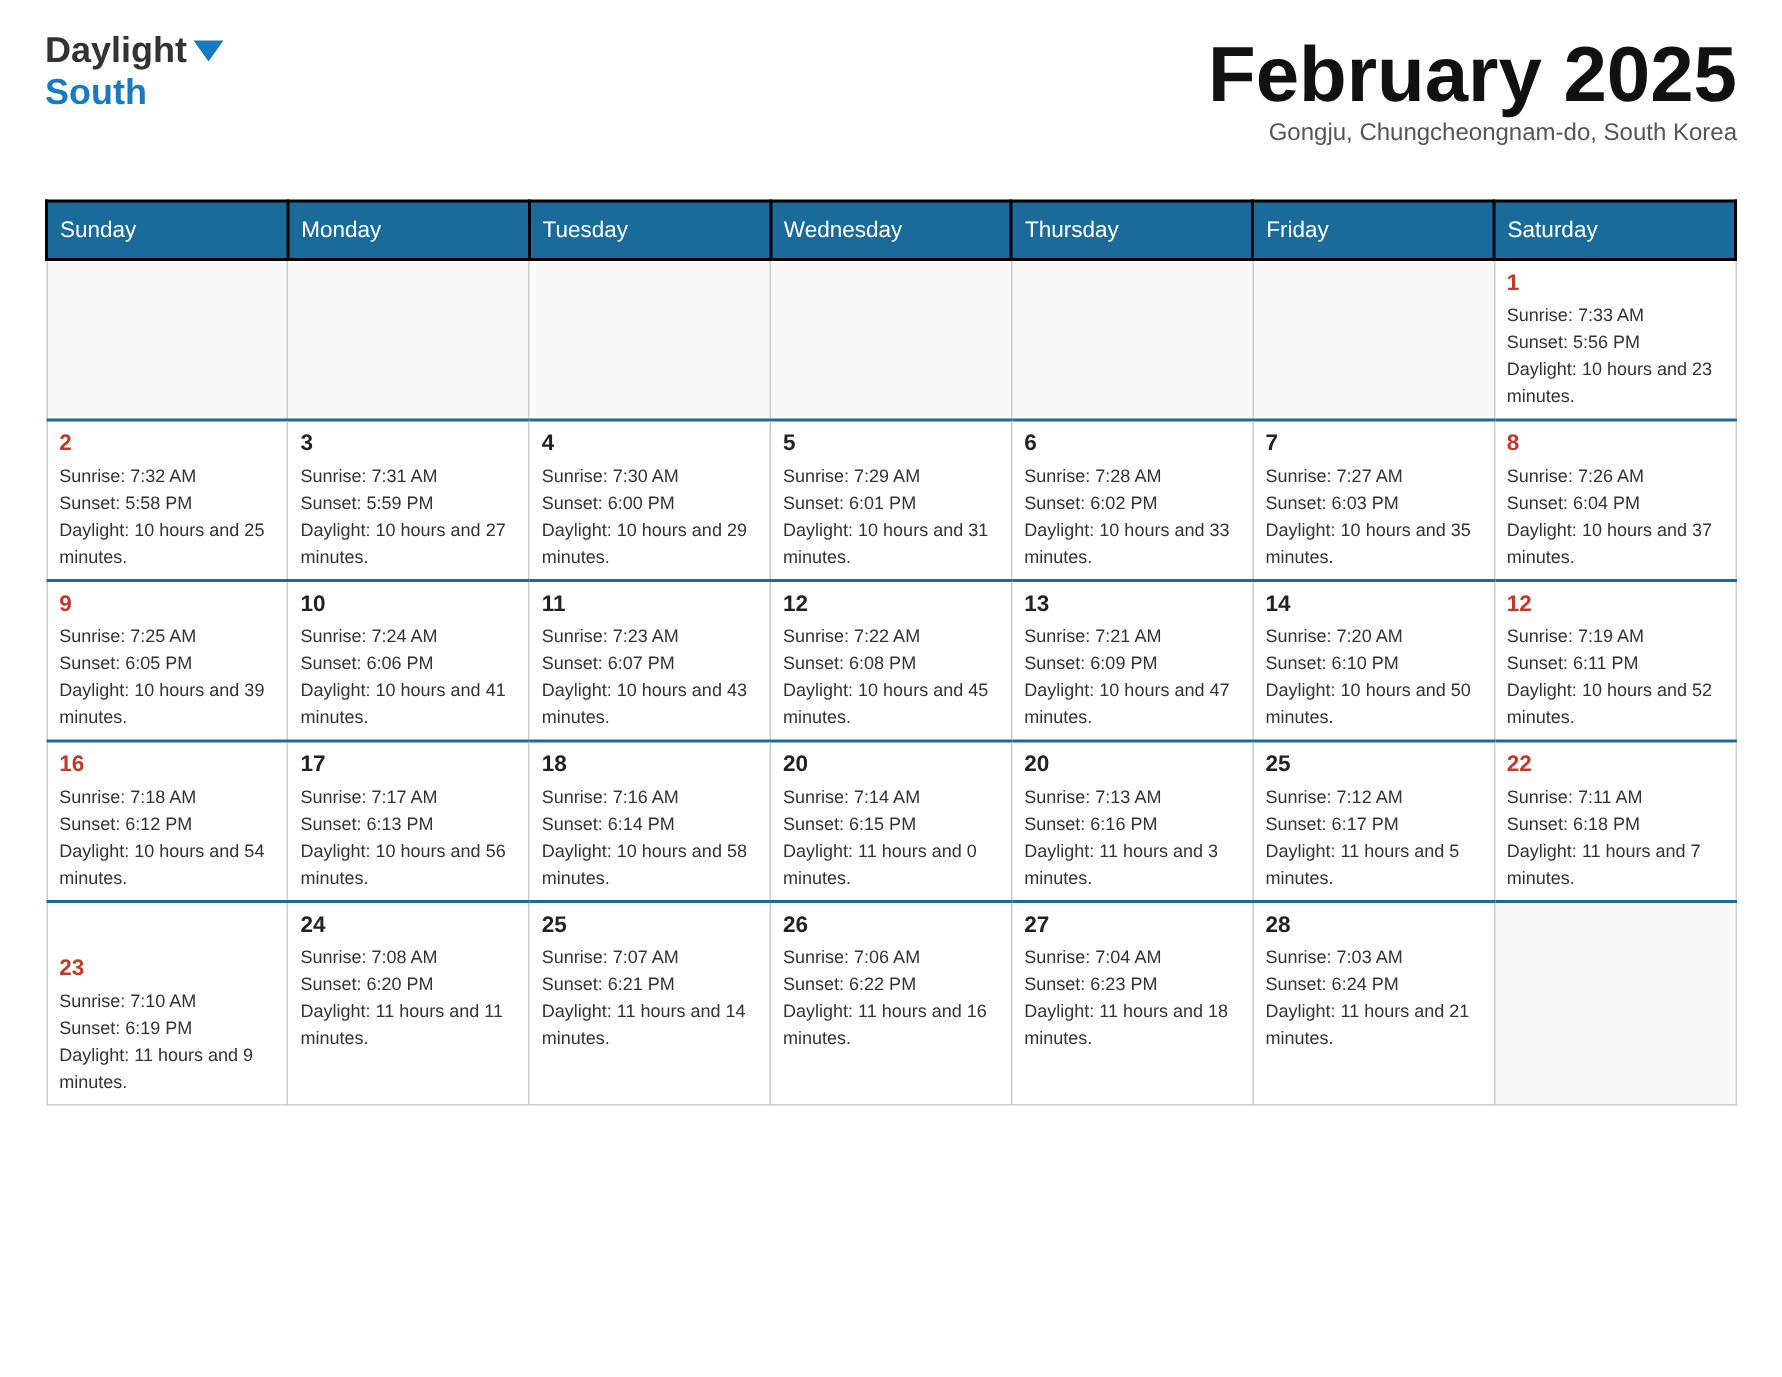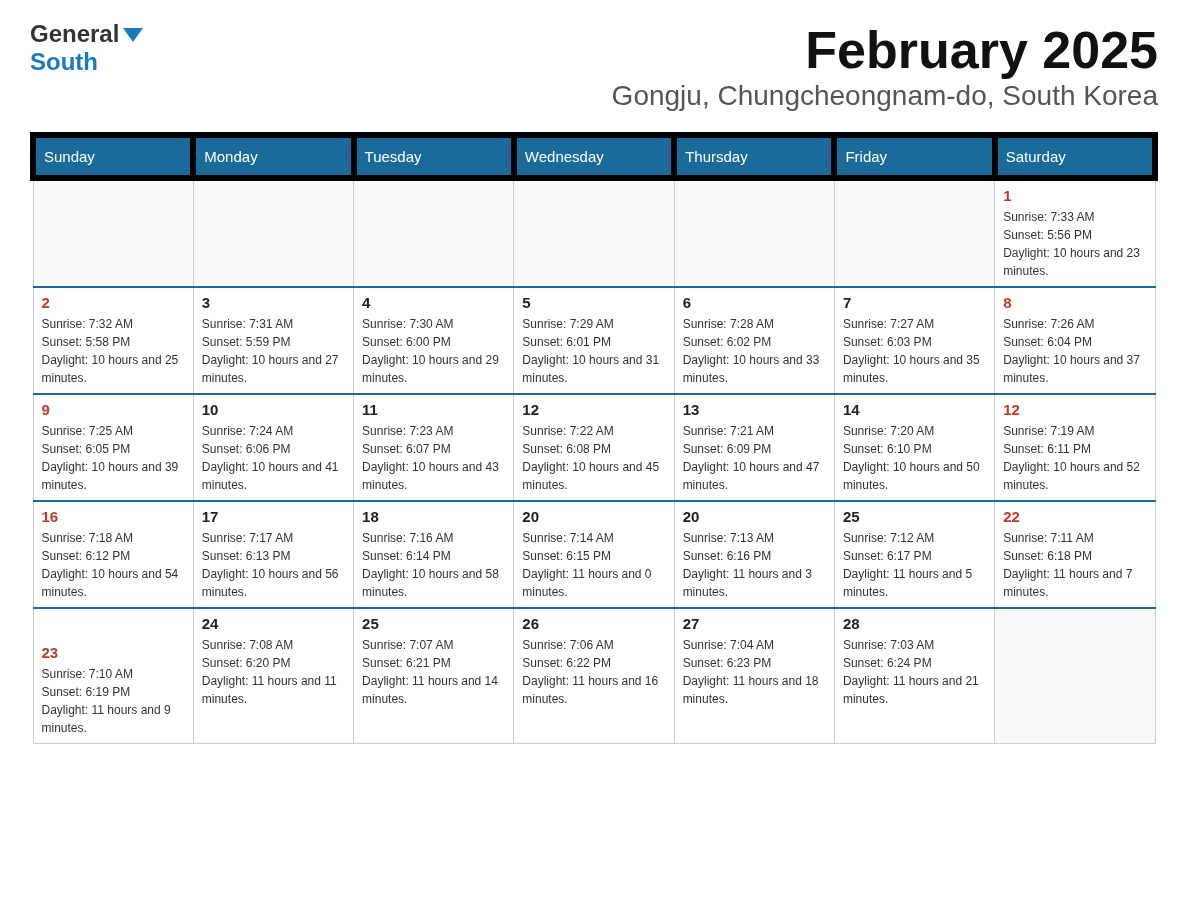--- a/index.html
+++ b/index.html
@@ -32,37 +32,38 @@
       position: relative;
       top: -3px;
     }
     .month-title {
       font-size: 52px;
       font-weight: bold;
       color: #111;
       text-align: right;
     }
     .subtitle {
-      font-size: 28px;
+      font-size: 16px;
       color: #555;
-      margin-bottom: 10px;
+      text-align: right;
+      margin-bottom: 25px;
     }
     .calendar-table {
       width: 100%;
       border-collapse: collapse;
       table-layout: fixed;
     }
     .calendar-table th {
       background-color: #1a6b9a;
       color: #fff;
       padding: 10px 8px;
       font-size: 15px;
       font-weight: normal;
       text-align: left;
-      border: 6px solid #000000;
+      border: 2px solid #000000;
     }
     .calendar-table td {
       vertical-align: top;
       border: 1px solid #ccc;
       padding: 6px 8px;
       height: 105px;
       font-size: 12.5px;
       color: #333;
     }
     .day-number {
@@ -88,21 +89,21 @@
     .row-border td {
       border-top: 2px solid #1a6b9a;
     }
   </style>
 </head>
 <body>
 
 <div class="header-top">
   <div class="logo">
     <div>
-      <span style="font-size:24px;font-weight:bold;color:#333;">General</span><span class="logo-triangle"></span>
+      <span style="font-size:24px;font-weight:bold;color:#333;">Daylight</span><span class="logo-triangle"></span>
     </div>
     <div>
       <span style="font-size:24px;font-weight:bold;color:#1a7abf;">South</span>
     </div>
   </div>
   <div>
     <div class="month-title">February 2025</div>
     <div class="subtitle">Gongju, Chungcheongnam-do, South Korea</div>
   </div>
 </div>

